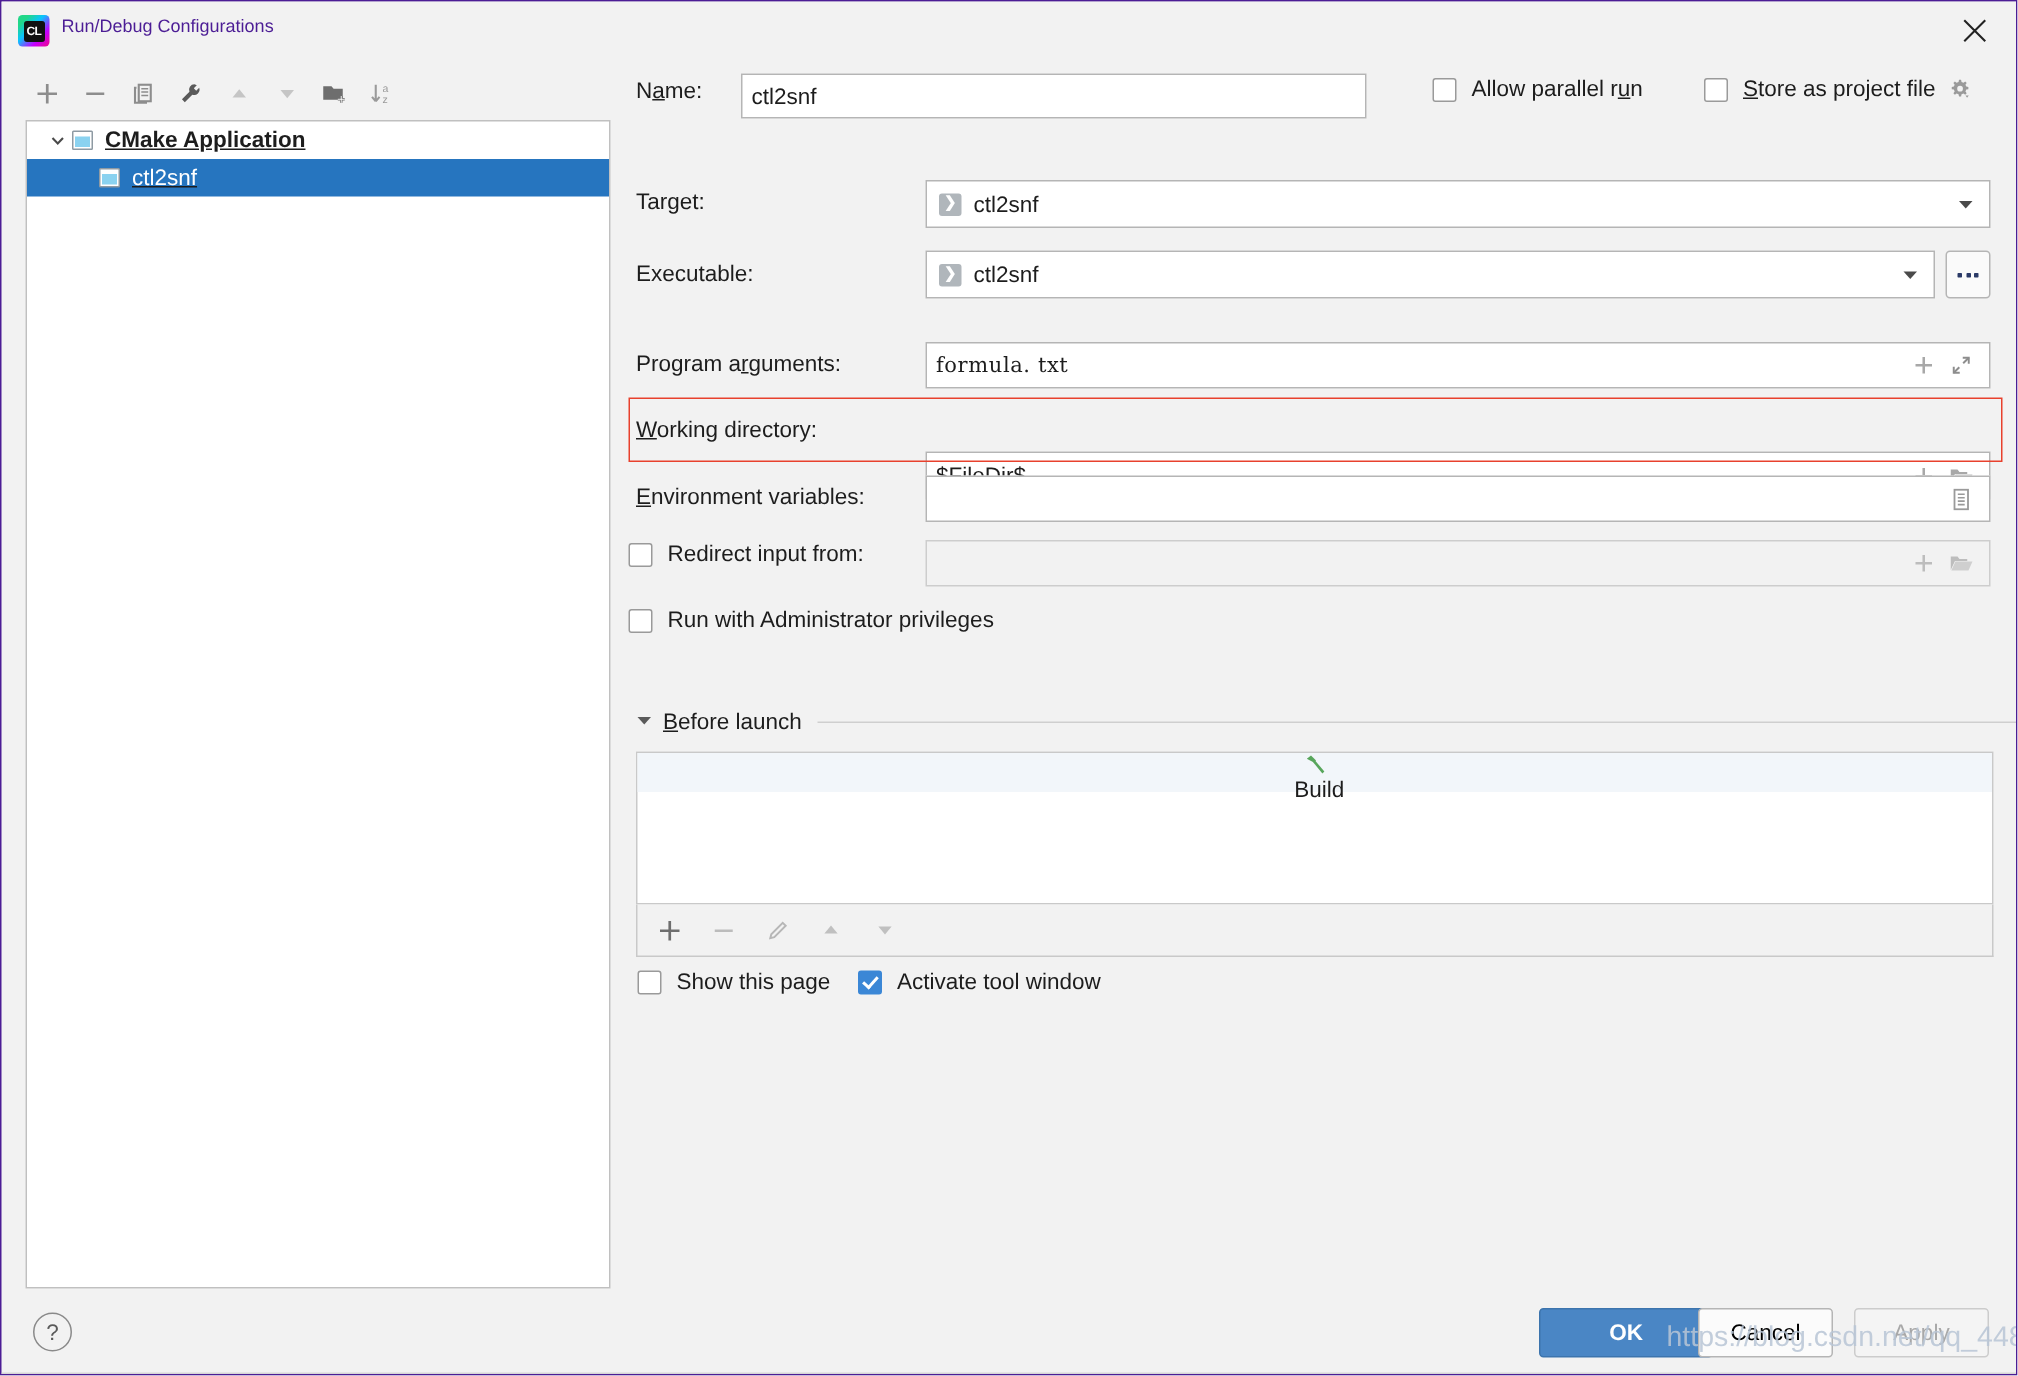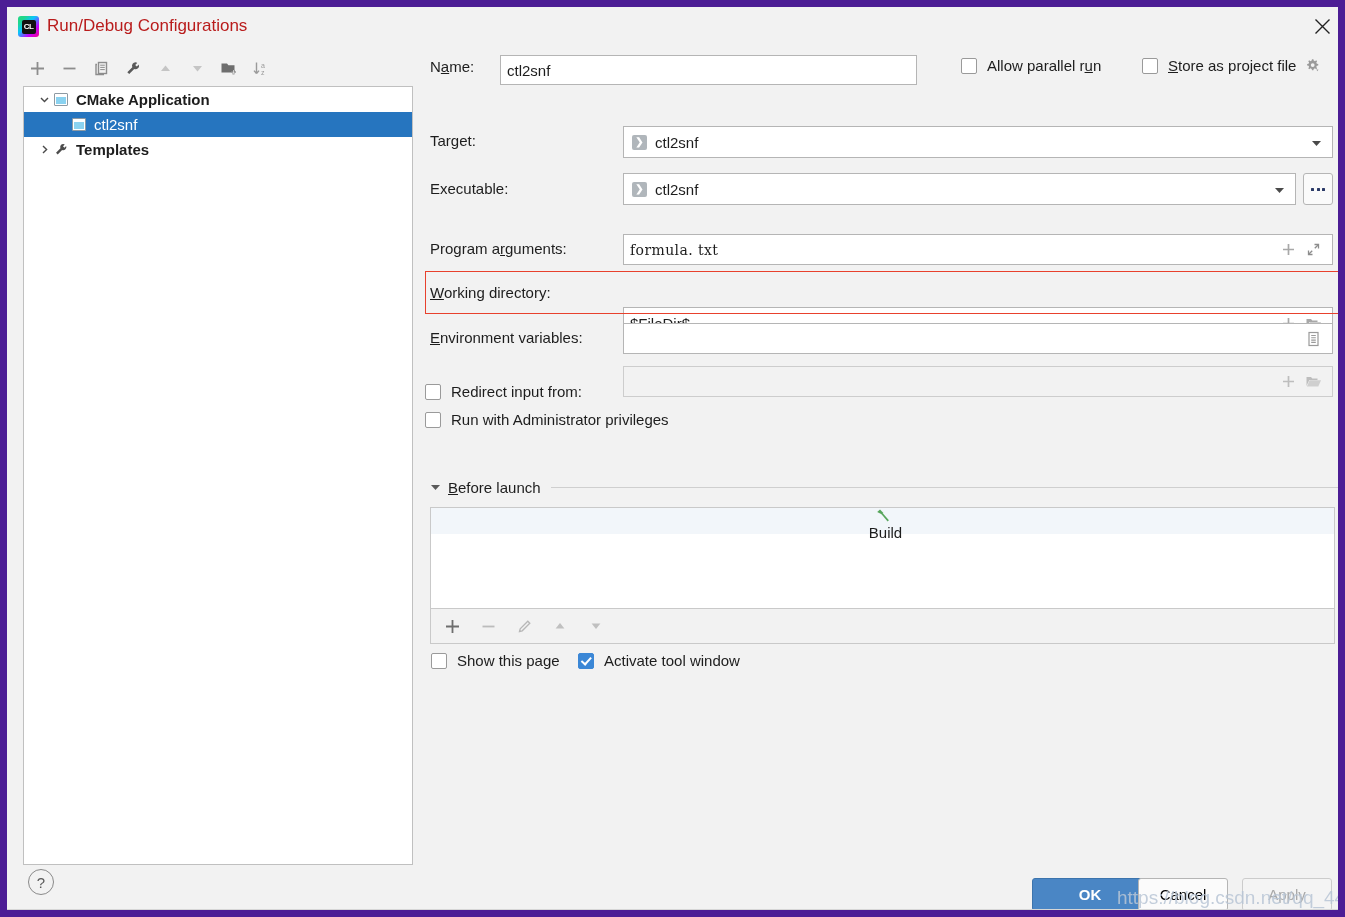--- a/index.html
+++ b/index.html
@@ -9,21 +9,21 @@
     overflow: hidden;
     font-family: "Liberation Sans", sans-serif;
     background: #f2f2f2;
     color: #1d1d1d;
     -webkit-font-smoothing: antialiased;
   }
   .dialog {
     position: relative;
     width: 1345px; height: 917px;
     background: #f2f2f2;
-    border: 7px solid #4c1d95;
+    border: 1px solid #4c1d95;
     overflow: hidden;
   }
 
   
   .titlebar {
     position: absolute; left: 0; top: 0; width: 1345px; height: 39px;
     background: #f2f2f2;
     display: flex; align-items: center;
   }
   .app-icon {
@@ -32,21 +32,21 @@
     background: linear-gradient(135deg,#21d789 0%,#21d789 18%,#09c4ff 42%,#c400ff 72%,#f0068a 100%);
     display: flex; align-items: center; justify-content: center;
   }
   .app-icon span {
     display: block; width: 14px; height: 14px; background: #111;
     border-radius: 2px; color: #fff; font-size: 8px; font-weight: bold;
     line-height: 14px; text-align: center; letter-spacing: -0.5px;
   }
   .title-text {
     position: absolute; left: 40px; top: 9px;
-    font-size: 17px; color: #b91c1c;
+    font-size: 12px; color: #4c1d95;
   }
   .close-btn {
     position: absolute; right: 8px; top: 4px; width: 44px; height: 30px;
     display: flex; align-items: center; justify-content: center;
     cursor: pointer;
   }
   .close-btn svg { display: block; }
 
   
   .left-toolbar {
@@ -56,20 +56,21 @@
   .tb-btn {
     width: 32px; height: 28px; display: flex; align-items: center; justify-content: center;
     cursor: pointer;
   }
   .tb-btn svg { display: block; }
 
   .tree-panel {
     position: absolute; left: 16px; top: 79px; width: 390px; height: 779px;
     background: #ffffff; border: 1px solid #c0c0c0;
     overflow: hidden;
+    text-decoration: underline;
   }
   .tree-row {
     height: 25px; display: flex; align-items: center; cursor: pointer;
     padding-left: 10px; font-size: 15px;
   }
   .tree-row.selected { background: #2675bf; color: #ffffff; }
   .tree-row .twisty { width: 20px; display: flex; align-items: center; justify-content: center; }
   .tree-row .node-icon { width: 22px; display: flex; align-items: center; justify-content: flex-start; }
   .tree-row .label { font-weight: bold; }
   .tree-row.child { padding-left: 48px; }
@@ -267,33 +268,20 @@
       <span class="label">CMake Application</span>
     </div>
 
     <div class="tree-row child selected">
       <span class="node-icon">
           <span class="win-icon"></span>
         </span>
       <span class="label">ctl2snf</span>
     </div>
 
-    <div class="tree-row">
-      <span class="twisty">
-        <svg width="11" height="11" viewBox="0 0 11 11">
-            <path d="M4 2 L7.6 5.5 L4 9" stroke="#4a4a4a" stroke-width="1.4" fill="none"></path>
-          </svg>
-      </span>
-      <span class="node-icon">
-        <svg width="15" height="15" viewBox="0 0 17 17">
-            <path d="M10.6 2.2a3.6 3.6 0 0 0-3.3 5l-5 5 1.9 1.9 5-5a3.6 3.6 0 0 0 4.6-4.6l-2 2-1.6-1.6 2-2a3.6 3.6 0 0 0-1.6-.7z" fill="#4c4c4c"></path>
-          </svg>
-      </span>
-      <span class="label">Templates</span>
-    </div>
 
   </div>
 
   <div class="right">
 
     <div class="row" style="left:16px; top:12px;">
       <span class="flabel"><span>N</span><u>a</u><span>me:</span></span>
     </div>
     <div class="tfield" style="position:absolute; left:86px; top:9px; width:417px; height:30px;">
       <span>ctl2snf</span>
@@ -397,21 +385,21 @@
       <span class="fieldbtns">
         <span class="ib">
           <svg width="15" height="16" viewBox="0 0 15 16">
             <rect x="3" y="1.5" width="9" height="13" fill="none" stroke="#9a9a9a" stroke-width="1.2"></rect>
             <path d="M5.2 4.5 H9.8 M5.2 6.8 H9.8 M5.2 9.1 H9.8 M5.2 11.4 H9.8" stroke="#9a9a9a" stroke-width="1.1"></path>
           </svg>
         </span>
       </span>
     </div>
 
-    <div class="row" style="left:11px; top:337px;">
+    <div class="row" style="left:11px; top:321px;">
       <span class="cb"></span>
       <span class="cblabel">Redirect input from:</span>
     </div>
     <div class="tfield disabled" style="position:absolute; left:209px; top:320px; width:710px;">
       <span></span>
       <span class="fieldbtns">
         <span class="ib">
           <svg width="15" height="15" viewBox="0 0 15 15">
               <path d="M7.5 2 V13 M2 7.5 H13" stroke="#bdbdbd" stroke-width="1.7"></path>
             </svg>

